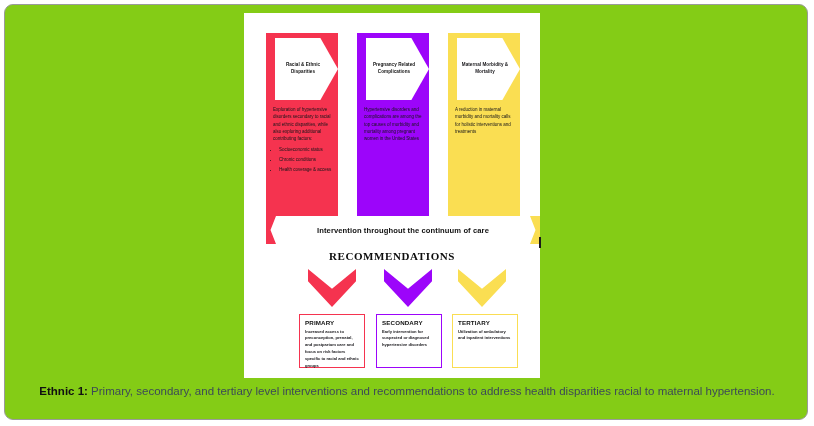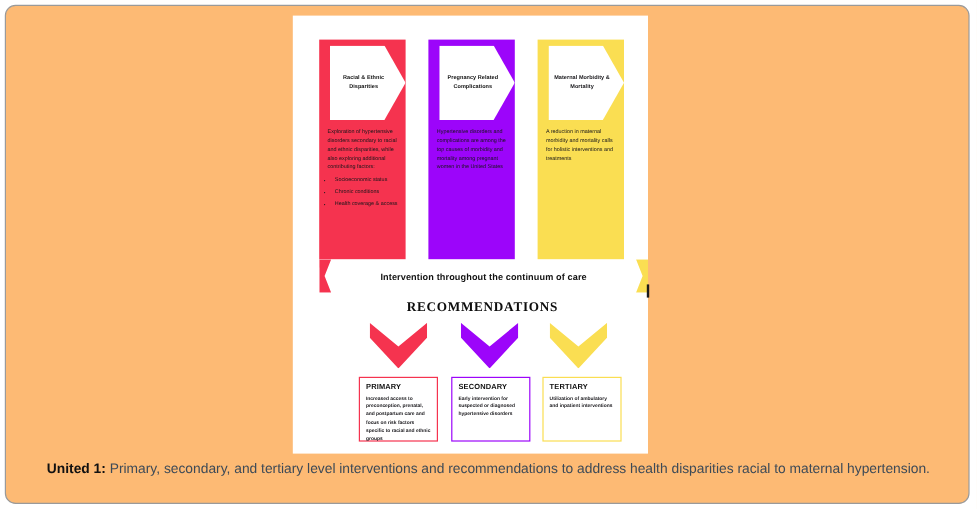--- a/index.html
+++ b/index.html
@@ -15,21 +15,21 @@
   }
 
   
   .figure-card {
     position: absolute;
     left: 4px;
     top: 4px;
     width: 804px;
     height: 416px;
     box-sizing: border-box;
-    background: #fdba74;
+    background: #84cc16;
     border: 1px solid #9a9a9a;
     border-radius: 9px;
     overflow: hidden;
   }
 
   
   .figure-panel {
     position: absolute;
     left: 239px;
     top: 8px;
@@ -160,21 +160,20 @@
     position: absolute;
     left: 0;
     top: 237px;
     width: 296px;
     text-align: center;
     font-family: "Liberation Serif", serif;
     font-size: 11px;
     font-weight: bold;
     color: #0d0d0d;
     letter-spacing: 0.6px;
-    padding-left: 10px;
   }
 
   .chevrons {
     position: absolute;
     left: 22px;
     top: 256px;
     width: 274px;
     height: 42px;
   }
   .chev {
@@ -309,16 +308,16 @@
       </div>
       <div class="rec-box rec-3">
         <div class="rec-head">TERTIARY</div>
         <div class="rec-text">Utilization of ambulatory and inpatient interventions</div>
       </div>
     </div>
 
   </div>
 
   <div class="caption">
-    <b>United 1:</b><span> Primary, secondary, and tertiary level interventions and recommendations to address health disparities racial to maternal hypertension.</span>
+    <b>Ethnic 1:</b><span> Primary, secondary, and tertiary level interventions and recommendations to address health disparities racial to maternal hypertension.</span>
   </div>
 
 </div>
 
 </body></html>

